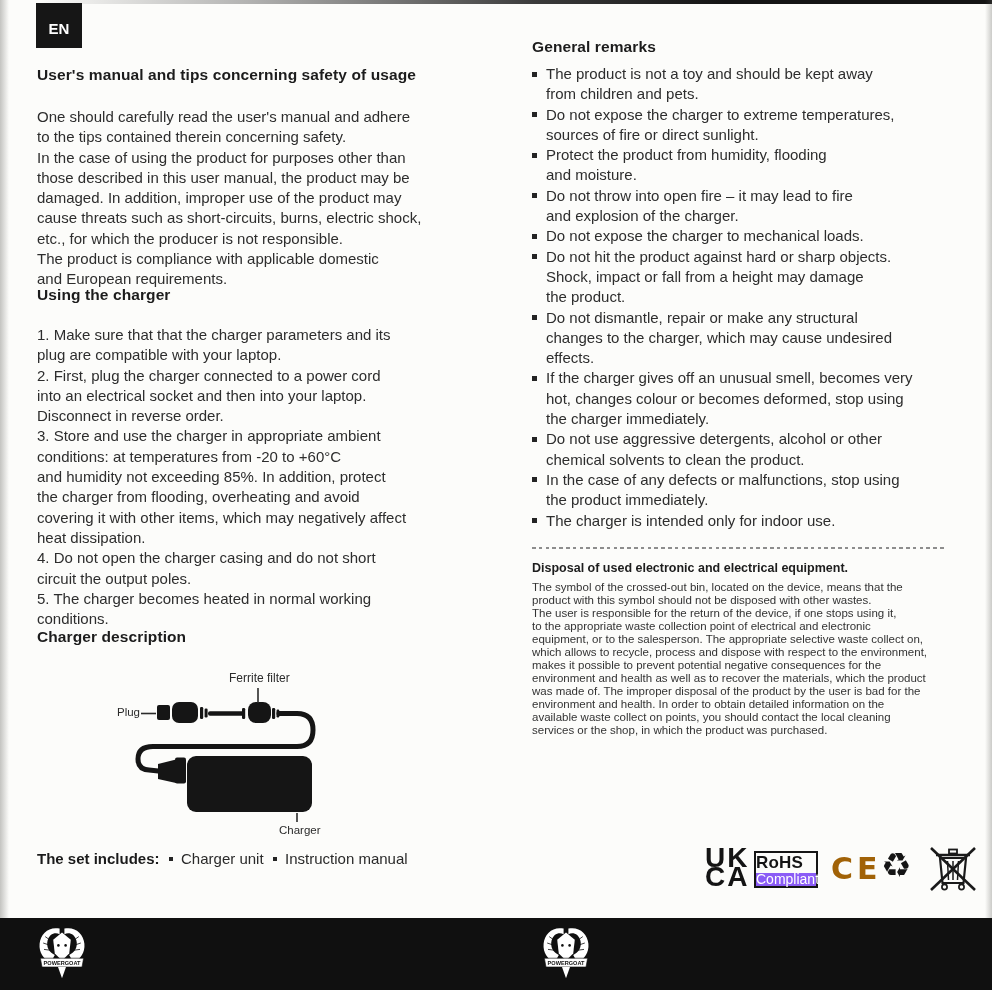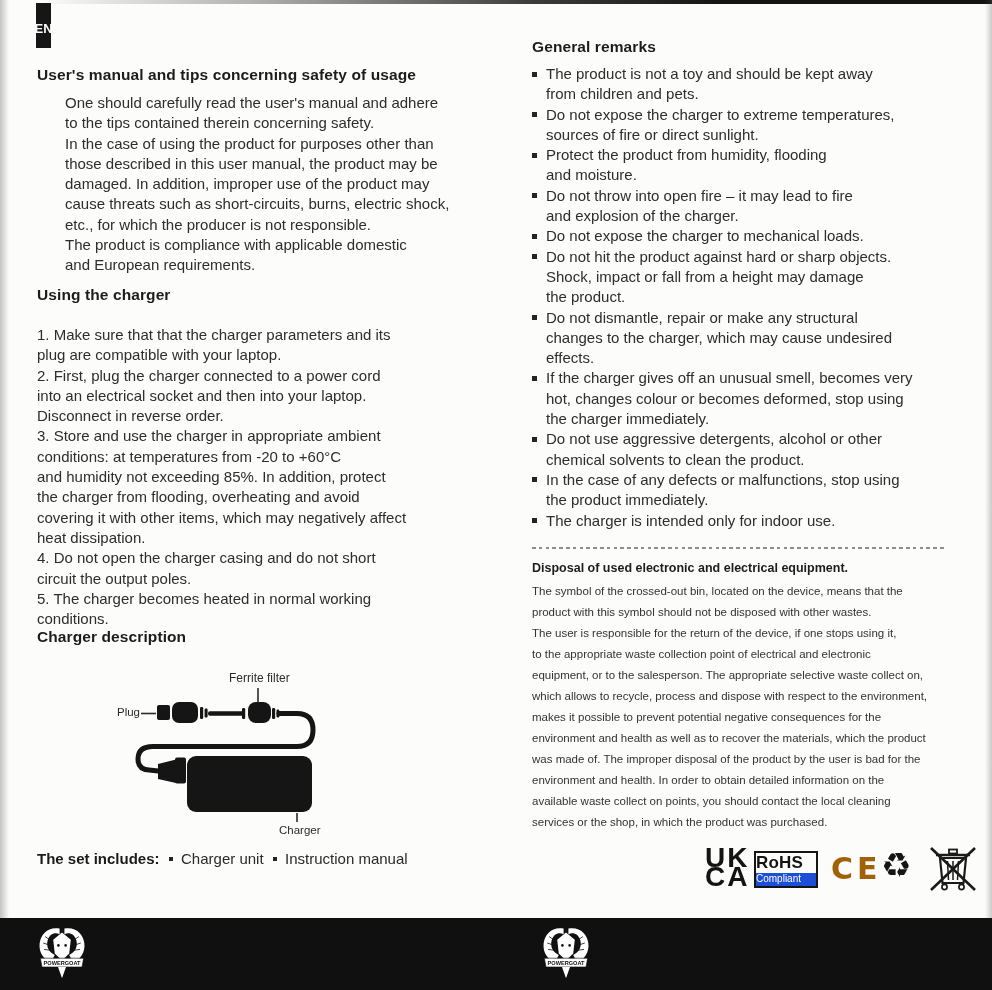--- a/index.html
+++ b/index.html
@@ -6,51 +6,51 @@
   #page{position:relative;width:992px;height:990px;background:#fcfcfa;overflow:hidden;
         font-family:"Liberation Sans",sans-serif;color:#2d2d2d;}
   
   .top-edge{position:absolute;left:40px;right:0;top:0;height:4px;
     background:linear-gradient(90deg,rgba(30,30,30,0) 0%,rgba(40,40,40,.35) 22%,rgba(25,25,25,.85) 52%,#141414 72%);}
   .left-edge{position:absolute;left:0;top:0;width:9px;height:918px;
     background:linear-gradient(90deg,rgba(90,90,85,.35),rgba(255,255,255,0));}
   .right-edge{position:absolute;right:0;top:0;width:7px;height:918px;
     background:linear-gradient(270deg,rgba(90,90,85,.30),rgba(255,255,255,0));}
 
-  .en-badge{position:absolute;left:36px;top:3px;width:15px;height:45px;background:#161616;
-    color:#fff;font-weight:bold;font-size:13px;display:flex;align-items:center;justify-content:center;padding-top:6px;box-sizing:border-box;}
+  .en-badge{position:absolute;left:36px;top:3px;width:46px;height:45px;background:#161616;
+    color:#fff;font-weight:bold;font-size:15px;display:flex;align-items:center;justify-content:center;padding-top:6px;box-sizing:border-box;}
 
   .h{position:absolute;font-weight:bold;font-size:15.5px;color:#1c1c1c;letter-spacing:.1px;}
   .body-txt{position:absolute;font-size:15px;line-height:20.3px;white-space:pre-line;color:#2d2d2d;}
 
   
   .bullets{position:absolute;left:532px;top:64px;width:438px;}
   .bullet{display:flex;}
   .bm{width:5px;height:5px;background:#242424;margin:7.5px 9px 0 0;flex-shrink:0;}
   .bt{font-size:15px;line-height:20.3px;white-space:pre-line;}
 
   .dashed{position:absolute;left:532px;top:547px;width:414px;height:1.8px;
     background:repeating-linear-gradient(90deg,#8d8d8d 0 3.5px,transparent 3.5px 6.8px);}
 
   .disposal-h{position:absolute;left:532px;top:561px;font-size:12.5px;font-weight:bold;color:#1d1d1d;}
-  .disposal-t{position:absolute;left:532px;top:581px;width:446px;font-size:11.5px;line-height:21px;white-space:pre-line;color:#333;}
+  .disposal-t{position:absolute;left:532px;top:581px;width:446px;font-size:11.5px;line-height:13px;white-space:pre-line;color:#333;}
 
   
   .dlabel{position:absolute;font-size:11.5px;color:#2b2b2b;}
 
   .set-line{position:absolute;left:37px;top:826px;font-size:15px;color:#2a2a2a;margin-top:24px;}
   .set-line b{color:#1b1b1b;}
   .sq{display:inline-block;width:4.5px;height:4.5px;background:#242424;margin:0 8px 2px 9px;vertical-align:middle;}
 
   
   .ukca{position:absolute;left:705px;top:849px;font-size:28px;font-weight:800;line-height:18.5px;
         letter-spacing:2px;color:#141414;}
   .rohs{position:absolute;left:754px;top:851px;width:60px;border:2.5px solid #151515;text-align:left;}
   .rohs-top{font-size:17px;font-weight:800;line-height:20px;color:#141414;letter-spacing:.2px;}
-  .rohs-bot{background:#1d4ed8;color:#fff;font-size:10px;line-height:12.5px;}
+  .rohs-bot{background:#8b5cf6;color:#fff;font-size:14px;line-height:12.5px;}
   .ce{position:absolute;left:831px;top:851px;font-family:"DejaVu Sans",sans-serif;
       font-size:30px;font-weight:600;letter-spacing:4px;color:#a16207;}
   .recycle{position:absolute;left:881px;top:845px;font-family:"DejaVu Sans",sans-serif;
       font-size:34px;color:#151515;line-height:40px;}
   .weee{position:absolute;left:927px;top:843px;}
 
   
   .footer{position:absolute;left:0;top:918px;width:992px;height:72px;background:#101010;}
   .goat{position:absolute;top:6px;width:48px;height:62px;}
   .goat.g1{left:38px;}
@@ -61,21 +61,21 @@
 
 <div id="page">
 
   <div class="top-edge"></div>
   <div class="left-edge"></div>
   <div class="right-edge"></div>
 
   <div class="en-badge">EN</div>
 
   <div class="h" style="left:37px;top:66px;">User's manual and tips concerning safety of usage</div>
-  <div class="body-txt" style="left:37px;top:93px;width:468px;margin-left:28px;">One should carefully read the user's manual and adhere
+  <div class="body-txt" style="left:37px;top:107px;width:468px;">One should carefully read the user's manual and adhere
 to the tips contained therein concerning safety.
 In the case of using the product for purposes other than
 those described in this user manual, the product may be
 damaged. In addition, improper use of the product may
 cause threats such as short-circuits, burns, electric shock,
 etc., for which the producer is not responsible.
 The product is compliance with applicable domestic
 and European requirements.</div>
 
   <div class="h" style="left:37px;top:286px;">Using the charger</div>

